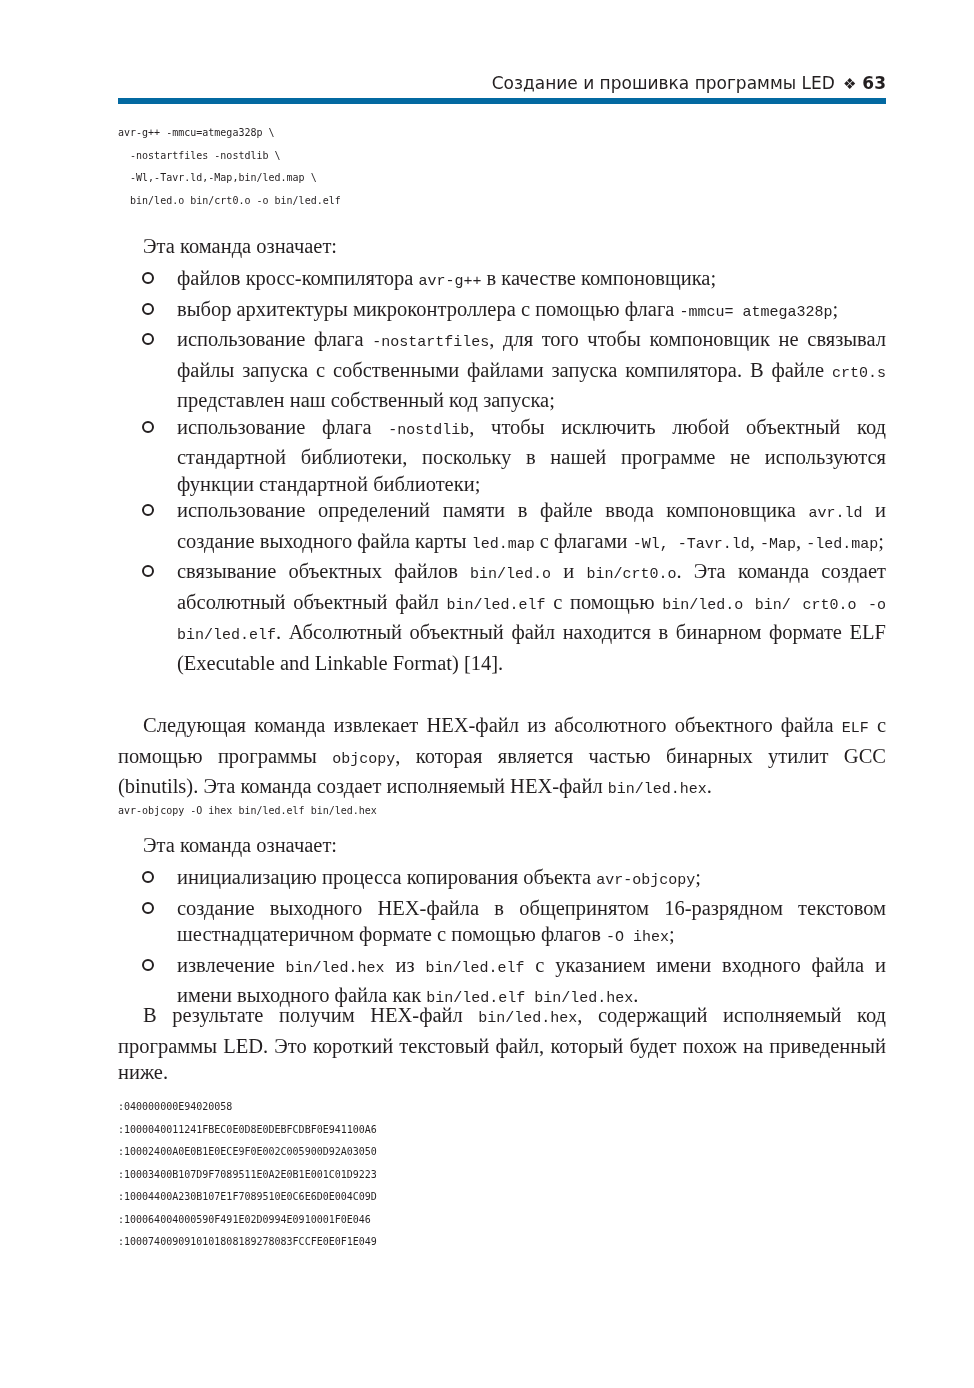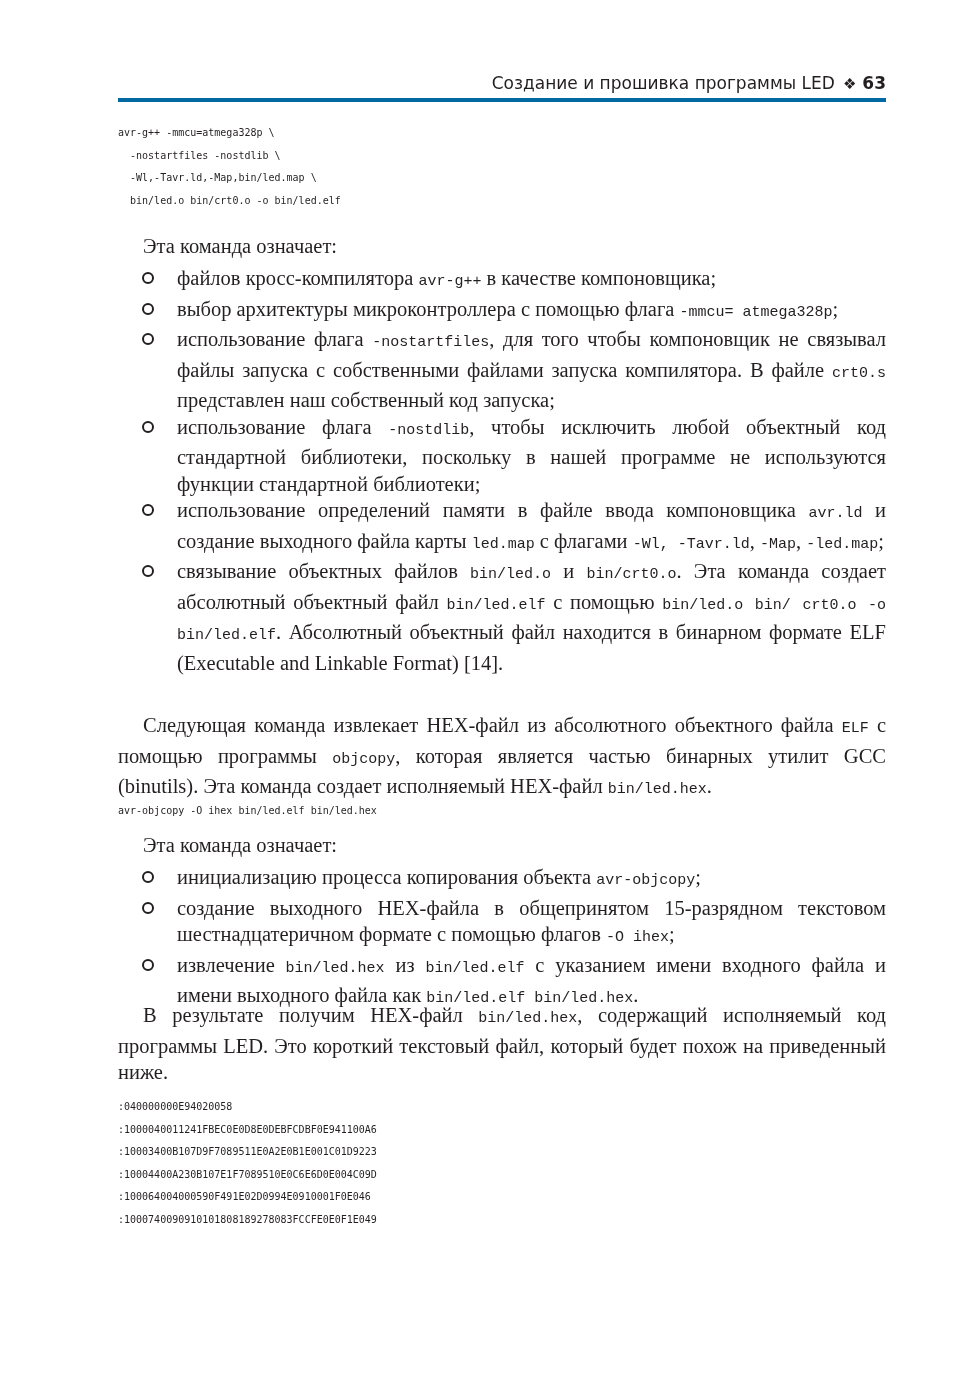--- a/index.html
+++ b/index.html
@@ -1,20 +1,20 @@
 <!DOCTYPE html>
 <html><head>
 <meta charset="utf-8">
 <style>
   html, body { margin: 0; padding: 0; background: #ffffff; }
   body { width: 974px; height: 1388px; position: relative; overflow: hidden; color: #231f20; }
   .page { position: absolute; left: 118px; top: 0; width: 768px; }
   .running-head {
     position: absolute; top: 70px; right: 0; left: 0; height: 28px;
-    border-bottom: 4px solid #0369a1;
+    border-bottom: 6px solid #0369a1;
     font-family: "DejaVu Sans", sans-serif; font-size: 17px;
     text-align: right; line-height: 26px;
   }
   .running-head .ornament { margin: 0 6px 0 8px; font-size: 15px; }
   .running-head .pno { font-weight: bold; }
   .code {
     position: absolute; left: 0; font-family: "DejaVu Sans Mono", monospace;
     font-size: 10px; line-height: 22.5px; white-space: pre; margin: 0;
   }
   .text {
@@ -54,25 +54,26 @@
     </ul>
 
   <div class="text indent" style="top:712px"><span>Следующая команда извлекает HEX-файл из абсолютного объектного фай­ла </span><span class="m">ELF</span><span> с помощью программы </span><span class="m">objcopy</span><span>, которая является частью бинарных ути­лит GCC (binutils). Эта команда создает исполняемый HEX-файл </span><span class="m">bin/led.hex</span><span>.</span></div>
 
   <pre class="code" style="top:800px"><span>avr-objcopy -O ihex bin/led.elf bin/led.hex</span></pre>
 
   <div class="text indent" style="top:832px">Эта команда означает:</div>
 
   <ul class="bullets" style="top:864px">
       <li><span class="bullet-icon"></span><span>инициализацию процесса копирования объекта </span><span class="m">avr-objcopy</span><span>;</span></li>
-      <li><span class="bullet-icon"></span><span>создание выходного HEX-файла в общепринятом 15-разрядном тексто­вом шестнадцатеричном формате с помощью флагов </span><span class="m">-O ihex</span><span>;</span></li>
+      <li><span class="bullet-icon"></span><span>создание выходного HEX-файла в общепринятом 16-разрядном тексто­вом шестнадцатеричном формате с помощью флагов </span><span class="m">-O ihex</span><span>;</span></li>
       <li><span class="bullet-icon"></span><span>извлечение </span><span class="m">bin/led.hex</span><span> из </span><span class="m">bin/led.elf</span><span> с указанием имени входного фай­ла и имени выходного файла как </span><span class="m">bin/led.elf bin/led.hex</span><span>.</span></li>
     </ul>
 
   <div class="text indent" style="top:1002px"><span>В результате получим HEX-файл </span><span class="m">bin/led.hex</span><span>, содержащий исполняемый код программы LED. Это короткий текстовый файл, который будет похож на приведенный ниже.</span></div>
 
   <pre class="code" style="top:1096px"><span>:040000000E94020058
 </span><span>:1000040011241FBEC0E0D8E0DEBFCDBF0E941100A6
+</span><span>:10002400A0E0B1E0ECE9F0E002C005900D92A03050
 </span><span>:10003400B107D9F7089511E0A2E0B1E001C01D9223
 </span><span>:10004400A230B107E1F7089510E0C6E6D0E004C09D
 </span><span>:100064004000590F491E02D0994E0910001F0E046
 </span><span>:1000740090910101808189278083FCCFE0E0F1E049</span></pre>
 </div>
 
 </body></html>

